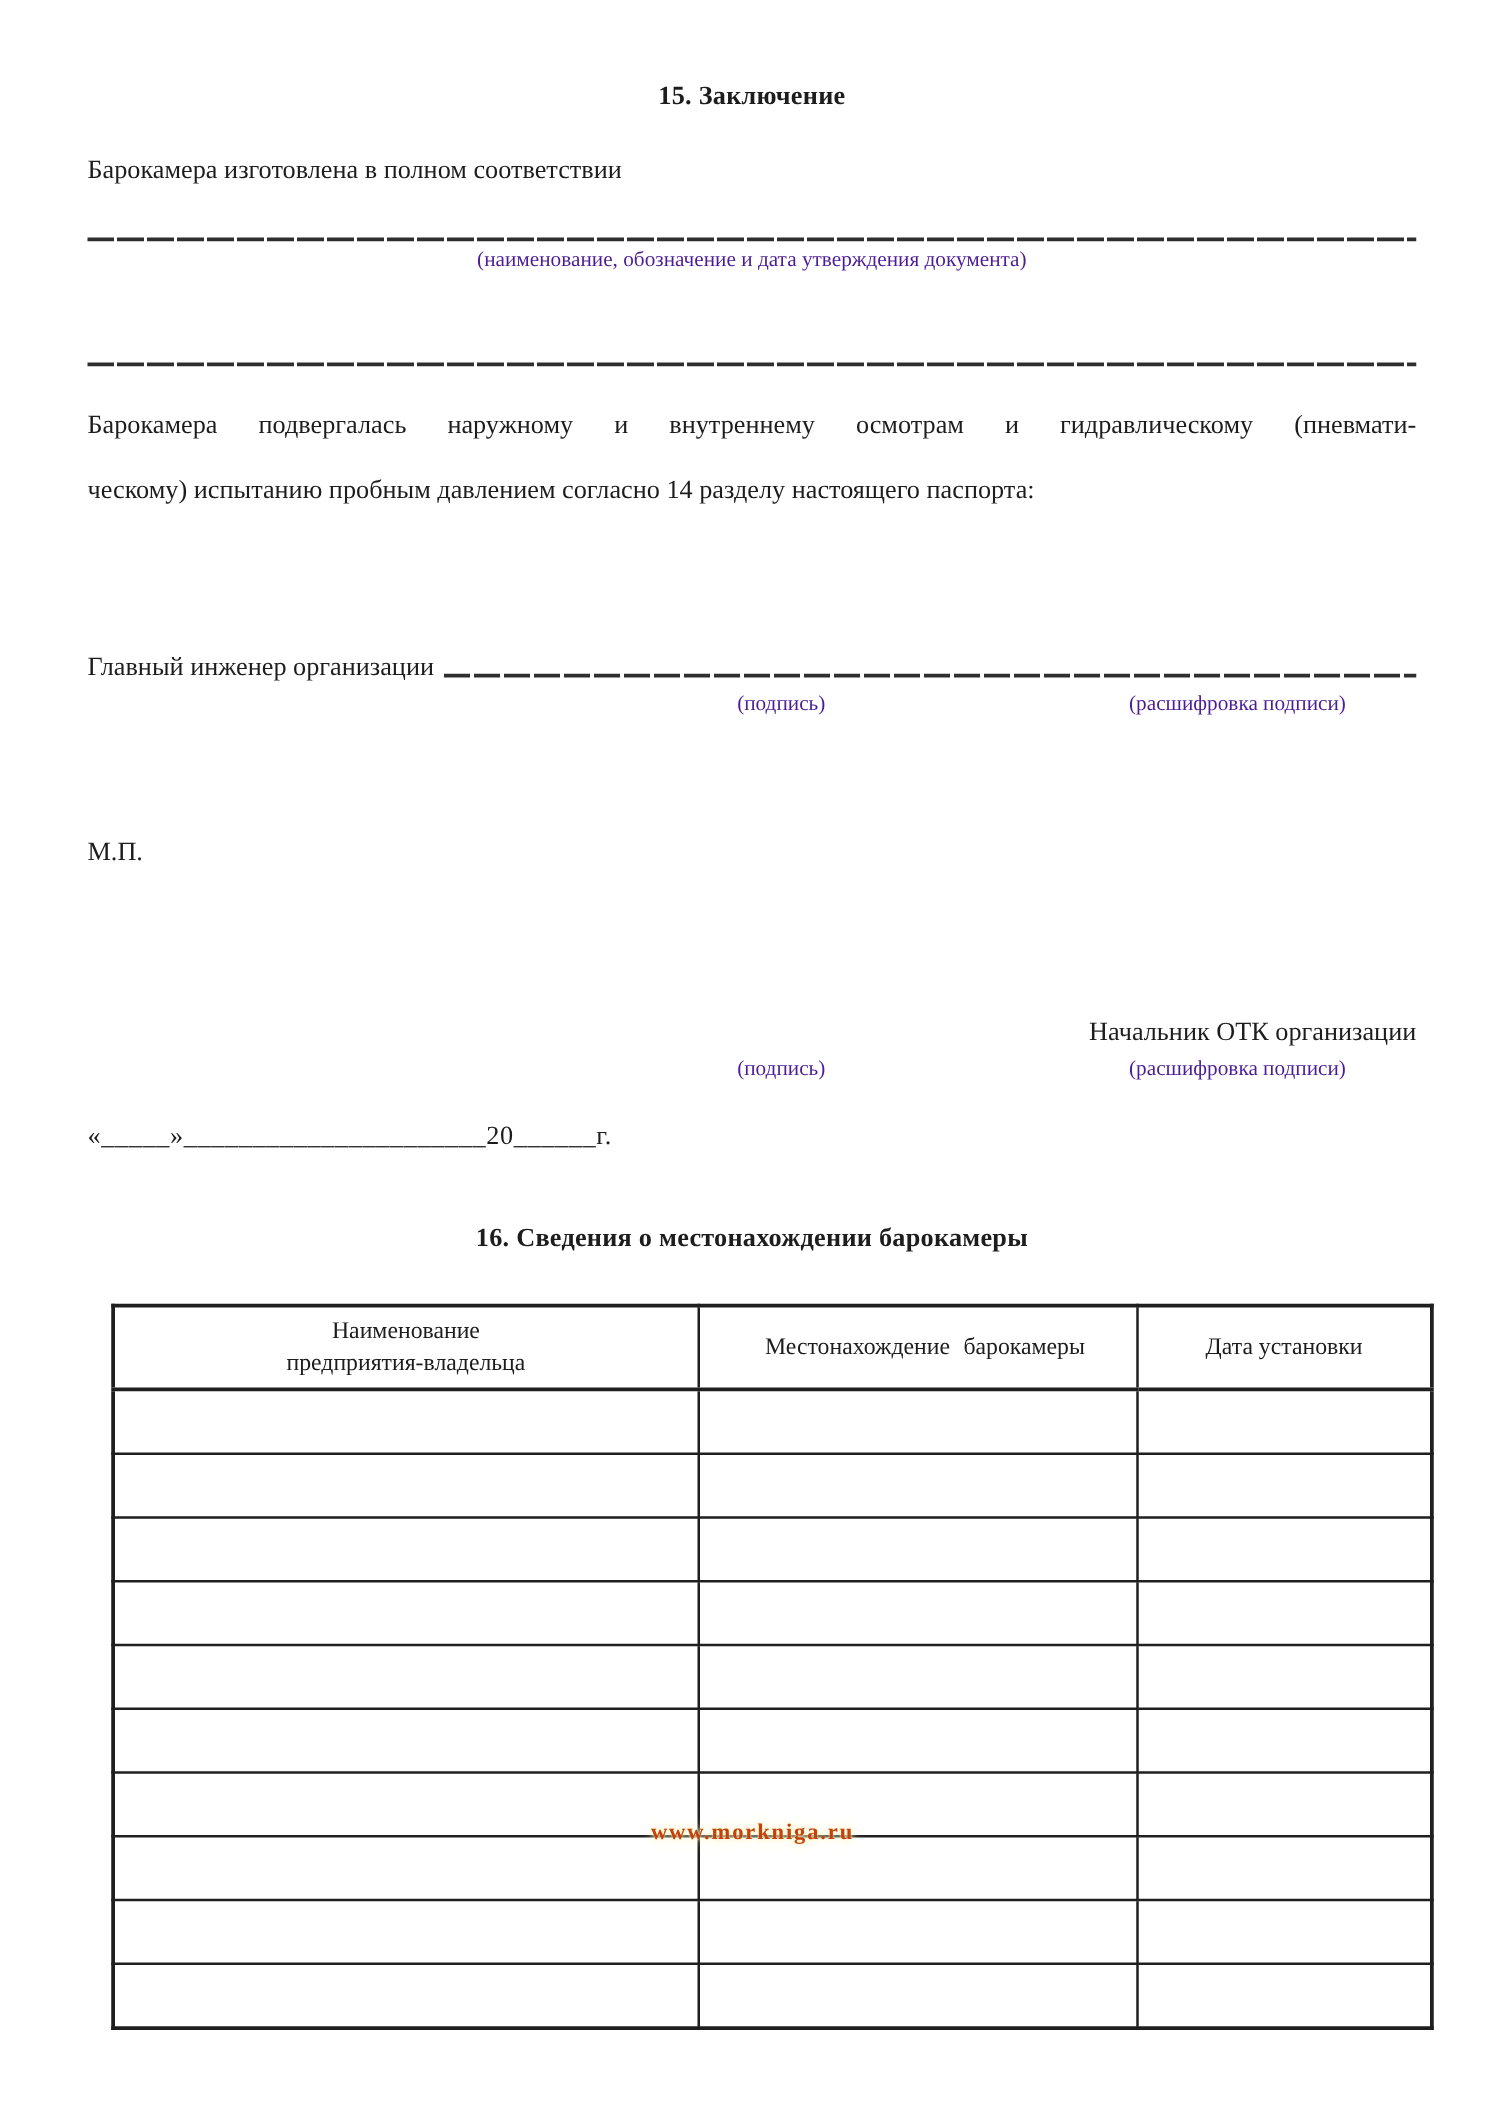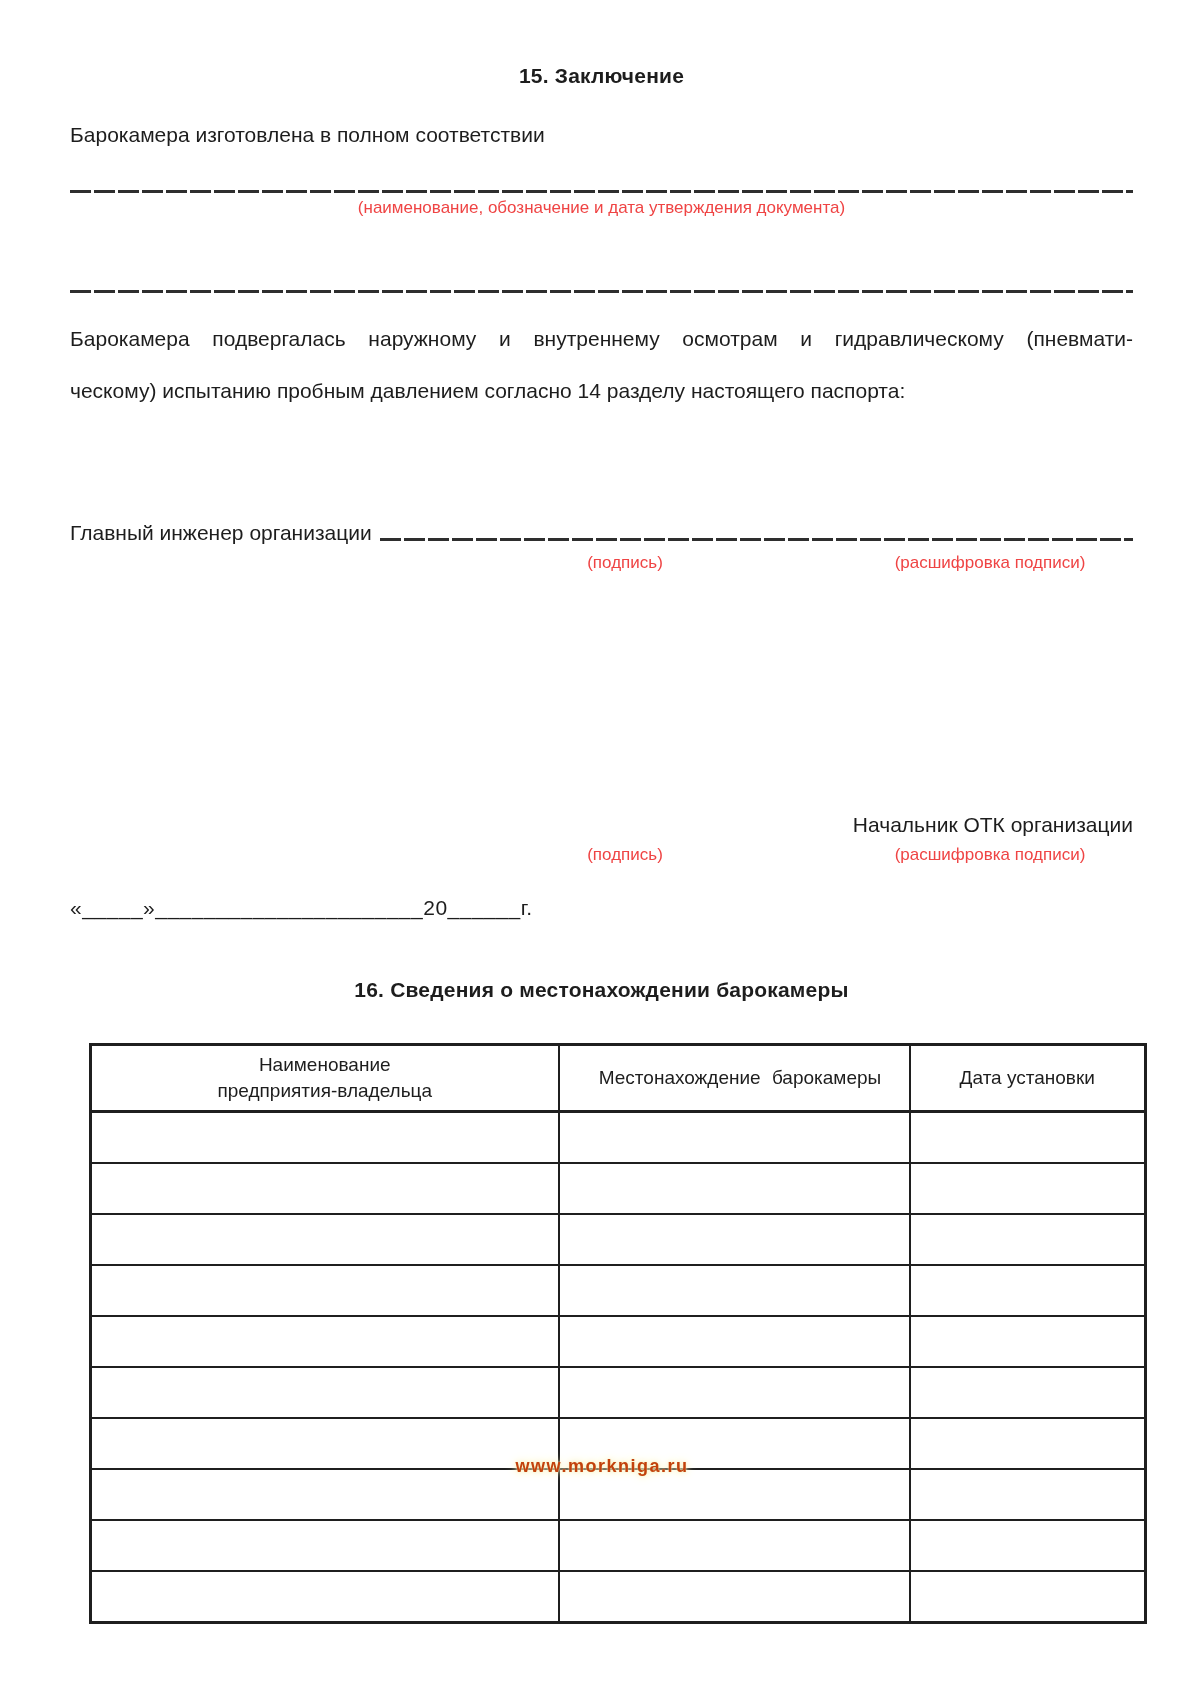--- a/index.html
+++ b/index.html
@@ -2,39 +2,39 @@
 <html lang="ru"><head>
 <meta charset="utf-8">
 <style>
   html, body { margin: 0; padding: 0; background: #888; }
   .page {
     position: relative;
     width: 1200px;
     height: 1697px;
     margin: 0 auto;
     background: #ffffff;
-    font-family: Liberation Sans, sans-serif;
+    font-family: Liberation Serif, serif;
     color: #1d1d1d;
     overflow: hidden;
   }
   .abs { position: absolute; }
   .content { left: 70px; width: 1063px; }
   .doc-title {
     font-weight: bold;
     font-size: 21px;
     text-align: center;
     letter-spacing: 0.2px;
   }
   .body-text { font-size: 21px; line-height: 34px; }
   .justify-line { text-align: justify; text-align-last: justify; white-space: normal; }
   .rule-line {
     height: 3px;
     background: repeating-linear-gradient(to right, #2e2e2e 0px, #2e2e2e 21px, rgba(0,0,0,0) 21px, rgba(0,0,0,0) 24px);
   }
-  .caption { font-size: 17px; color: #ef4444; }
+  .caption { font-size: 17px; color: #4c1d95; }
   .caption-center { text-align: center; }
   .sig-row { display: flex; align-items: flex-end; font-size: 21px; }
   .sig-label { white-space: nowrap; }
   .sig-fill {
     flex: 1;
     height: 3px;
     margin-bottom: 4px;
     background: repeating-linear-gradient(to right, #2e2e2e 0px, #2e2e2e 21px, rgba(0,0,0,0) 21px, rgba(0,0,0,0) 24px);
   }
   .sig-fill.gap { margin-left: 8px; }
@@ -94,20 +94,21 @@
 
   <div class="abs content sig-row" style="top: 521px;">
     <span class="sig-label">Главный инженер организации</span>
     <span class="sig-fill gap"></span>
   </div>
   <div class="abs content" style="top: 553px; height: 24px;">
     <span class="caption cap-pos cap-podpis">(подпись)</span>
     <span class="caption cap-pos cap-rasshifrovka">(расшифровка подписи)</span>
   </div>
 
+  <div class="abs content body-text" style="top: 664px;">М.П.</div>
 
   <div class="abs content sig-row" style="top: 813px; flex-direction: column;">
     <span class="sig-label">Начальник ОТК организации</span>
     <span class="sig-fill"></span>
   </div>
   <div class="abs content" style="top: 845px; height: 24px;">
     <span class="caption cap-pos cap-podpis">(подпись)</span>
     <span class="caption cap-pos cap-rasshifrovka">(расшифровка подписи)</span>
   </div>
 

